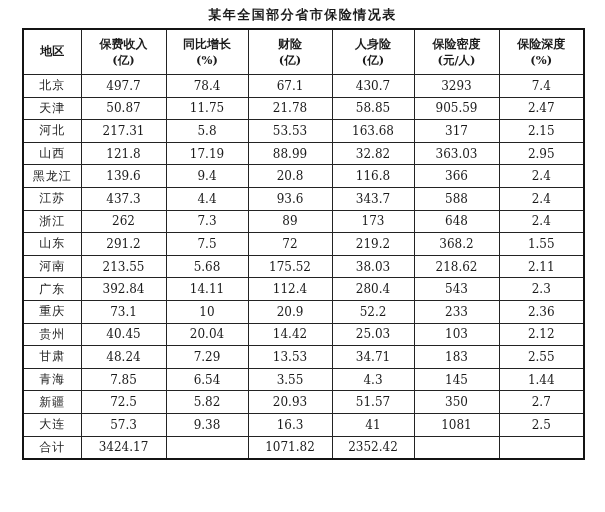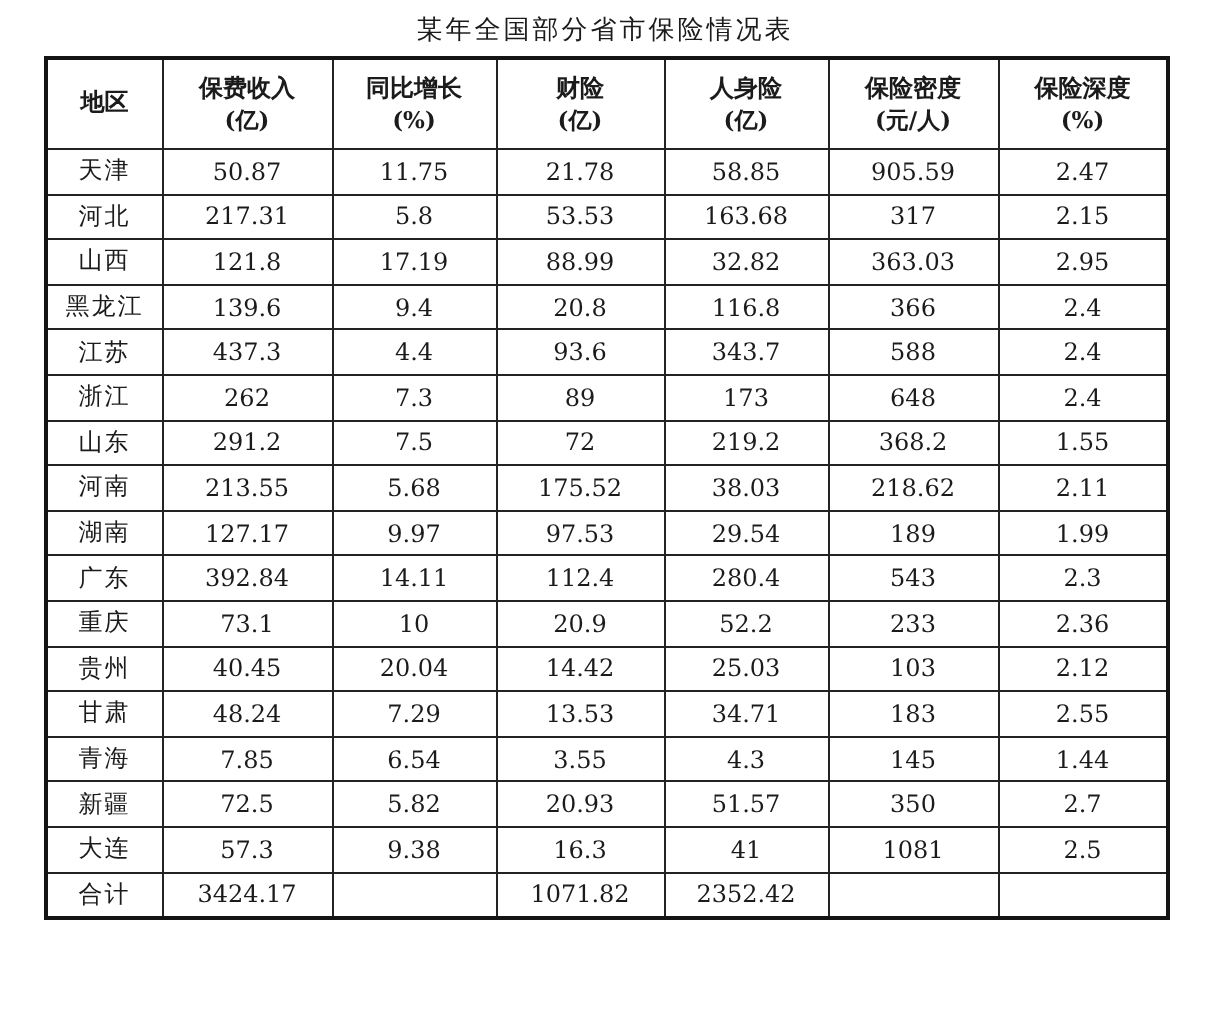--- a/index.html
+++ b/index.html
@@ -16,21 +16,21 @@
     color: #1b1b1b;
     overflow: hidden;
   }
   .title {
     position: absolute;
     top: 6px;
     left: 0;
     width: 100%;
     text-align: center;
     font-size: 13px;
-    font-weight: normal;
+    font-weight: bold;
     letter-spacing: 1.5px;
   }
   table.ins-table {
     position: absolute;
     left: 22px;
     top: 28px;
     width: 561px;
     border-collapse: collapse;
     table-layout: fixed;
     border: 2px solid #141414;
@@ -102,20 +102,29 @@
             <div class="h-sub">(元/人)</div>
           </th>
           <th>
             <div class="h-label">保险深度</div>
             <div class="h-sub">(%)</div>
           </th>
         </tr>
     </thead>
     <tbody id="table-body">
         <tr>
+          <td class="region-cell">北京</td>
+          <td class="value-cell">497.7</td>
+          <td class="value-cell">78.4</td>
+          <td class="value-cell">67.1</td>
+          <td class="value-cell">430.7</td>
+          <td class="value-cell">3293</td>
+          <td class="value-cell">7.4</td>
+        </tr>
+        <tr>
           <td class="region-cell">天津</td>
           <td class="value-cell">50.87</td>
           <td class="value-cell">11.75</td>
           <td class="value-cell">21.78</td>
           <td class="value-cell">58.85</td>
           <td class="value-cell">905.59</td>
           <td class="value-cell">2.47</td>
         </tr>
         <tr>
           <td class="region-cell">河北</td>
@@ -174,29 +183,20 @@
         <tr>
           <td class="region-cell">河南</td>
           <td class="value-cell">213.55</td>
           <td class="value-cell">5.68</td>
           <td class="value-cell">175.52</td>
           <td class="value-cell">38.03</td>
           <td class="value-cell">218.62</td>
           <td class="value-cell">2.11</td>
         </tr>
         <tr>
-          <td class="region-cell">湖南</td>
-          <td class="value-cell">127.17</td>
-          <td class="value-cell">9.97</td>
-          <td class="value-cell">97.53</td>
-          <td class="value-cell">29.54</td>
-          <td class="value-cell">189</td>
-          <td class="value-cell">1.99</td>
-        </tr>
-        <tr>
           <td class="region-cell">广东</td>
           <td class="value-cell">392.84</td>
           <td class="value-cell">14.11</td>
           <td class="value-cell">112.4</td>
           <td class="value-cell">280.4</td>
           <td class="value-cell">543</td>
           <td class="value-cell">2.3</td>
         </tr>
         <tr>
           <td class="region-cell">重庆</td>

